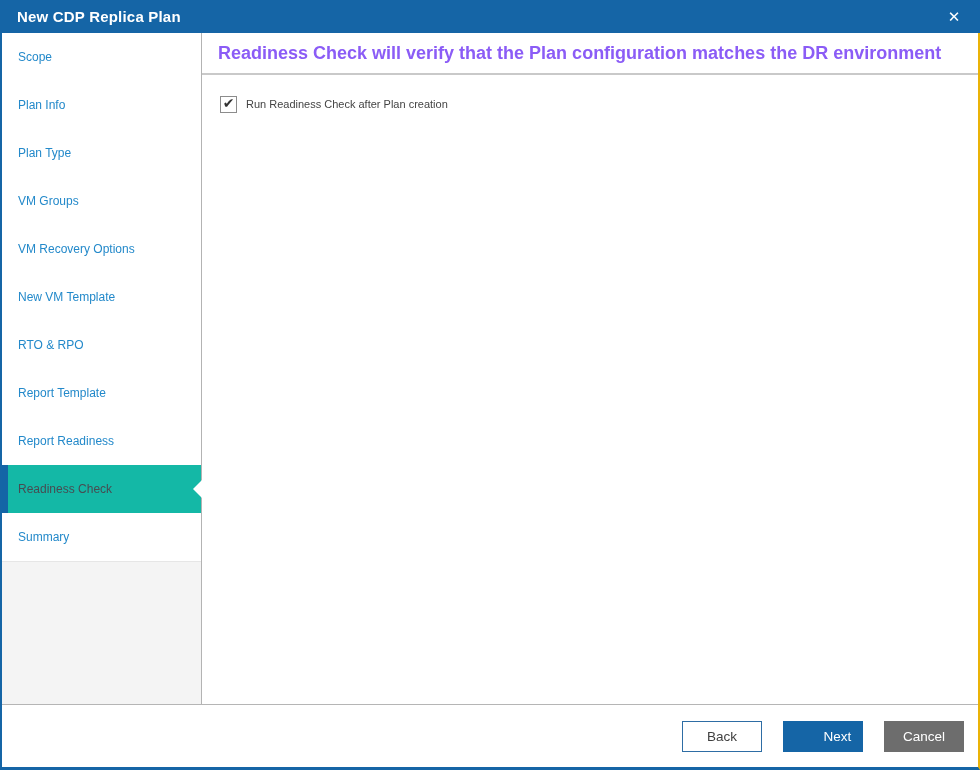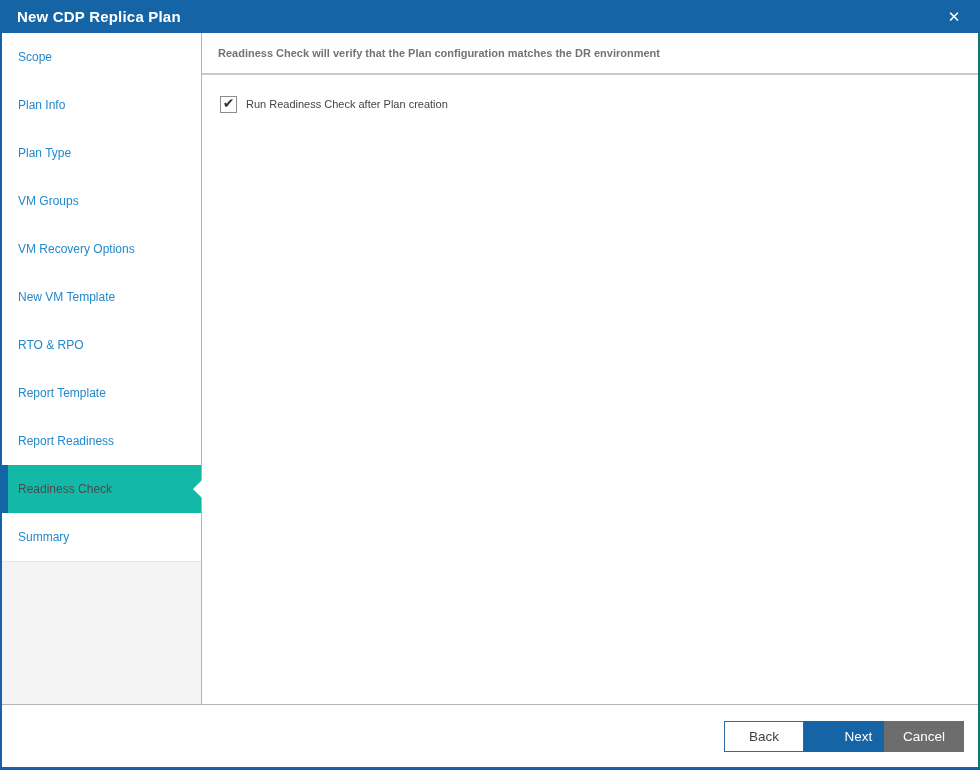--- a/index.html
+++ b/index.html
@@ -5,21 +5,21 @@
   * { box-sizing: border-box; margin: 0; padding: 0; }
   html, body { width: 980px; height: 770px; }
   body {
     font-family: "Liberation Sans", "DejaVu Sans", sans-serif;
     background: #ffffff;
     overflow: hidden;
   }
   .window {
     width: 980px; height: 770px;
     border-left: 2px solid #1565a6;
-    border-right: 2px solid #0f766e;
+    border-right: 2px solid #eab308;
     border-bottom: 3px solid #1565a6;
     display: flex; flex-direction: column;
     background: #ffffff;
   }
   
   .titlebar {
     height: 33px; flex: 0 0 33px;
     margin: 0 -2px; 
     background: #1565a6;
     color: #ffffff;
@@ -69,21 +69,21 @@
     border-bottom: 9px solid transparent;
     border-right: 9px solid #ffffff;
   }
   .side-filler { flex: 1 1 auto; background: #f4f4f4; border-top: 1px solid #e6e6e6; }
   
   .main { flex: 1 1 auto; display: flex; flex-direction: column; background: #ffffff; min-width: 0; }
   .step-header {
     flex: 0 0 42px; height: 42px;
     display: flex; align-items: center;
     padding: 0 16px;
-    font-size: 11px; font-weight: 700; color: #737373;
+    font-size: 18px; font-weight: 700; color: #8b5cf6;
     border-bottom: 2px solid #c9c9c9;
     background: #ffffff;
   }
   .content { flex: 1 1 auto; padding: 20px 18px; }
   .cb-row { display: inline-flex; align-items: center; cursor: pointer; }
   .checkbox {
     width: 17px; height: 17px;
     border: 1px solid #8c8c8c;
     background: #ffffff;
     display: inline-flex; align-items: center; justify-content: center;
@@ -96,21 +96,21 @@
     display: none;
   }
   .checkbox.checked .glyph { display: block; }
   .cb-label { margin-left: 9px; font-size: 11px; color: #444444; }
   
   .footer {
     flex: 0 0 63px; height: 63px;
     border-top: 1px solid #b5b5b5;
     background: #ffffff;
     display: flex; align-items: center; justify-content: flex-end;
-    gap: 0; padding-right: 14px;
+    gap: 21px; padding-right: 14px;
   }
   .btn {
     width: 80px; height: 31px;
     font-family: "Liberation Sans", "DejaVu Sans", sans-serif;
     font-size: 13.5px;
     border: none; border-radius: 0;
     cursor: pointer;
     display: inline-flex; align-items: center; justify-content: center;
   }
   .btn-back { background: #ffffff; border: 1px solid #2e6da4; color: #3f3f3f; }

